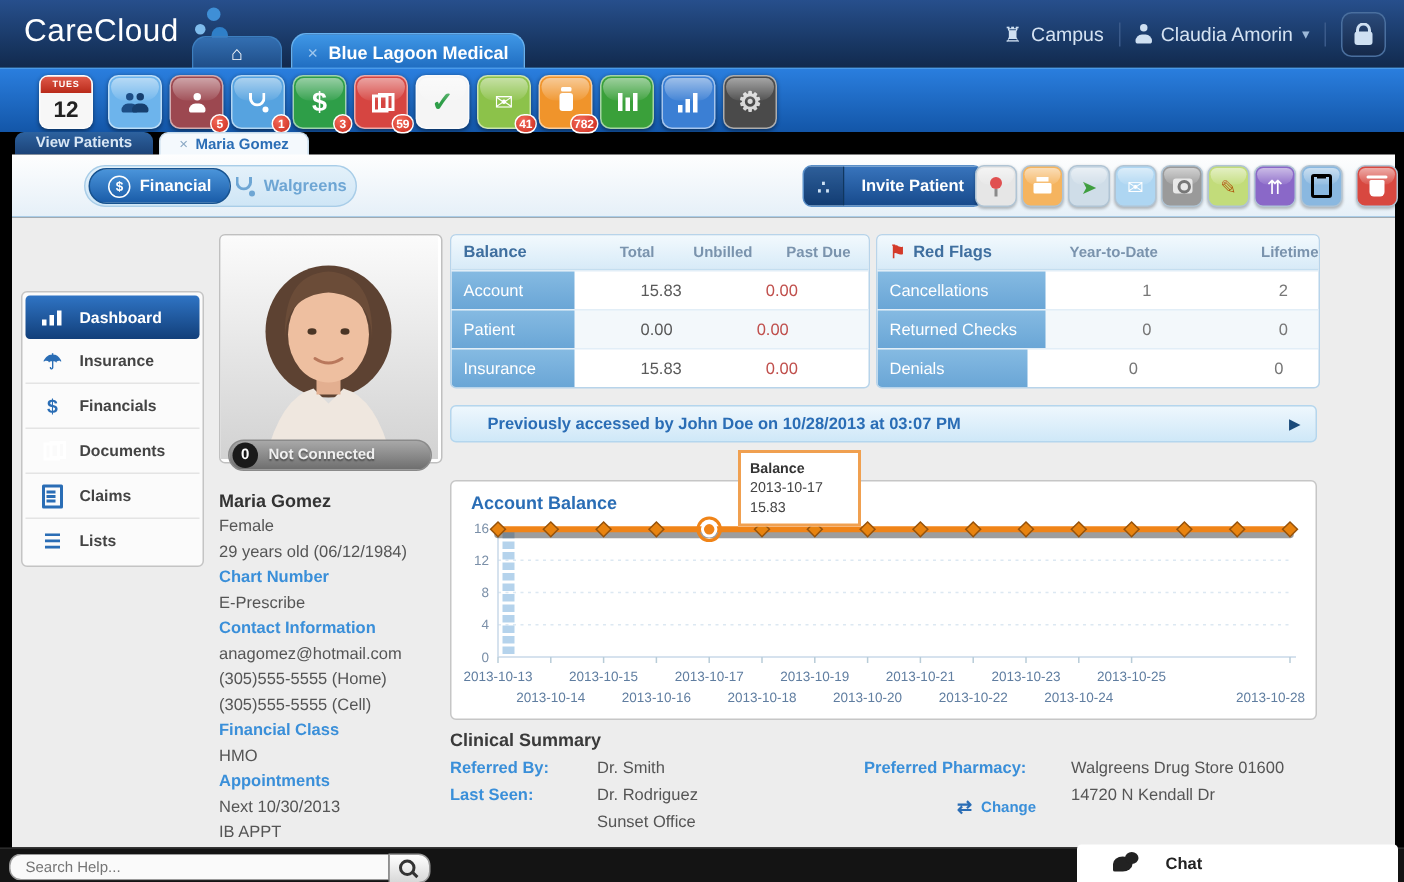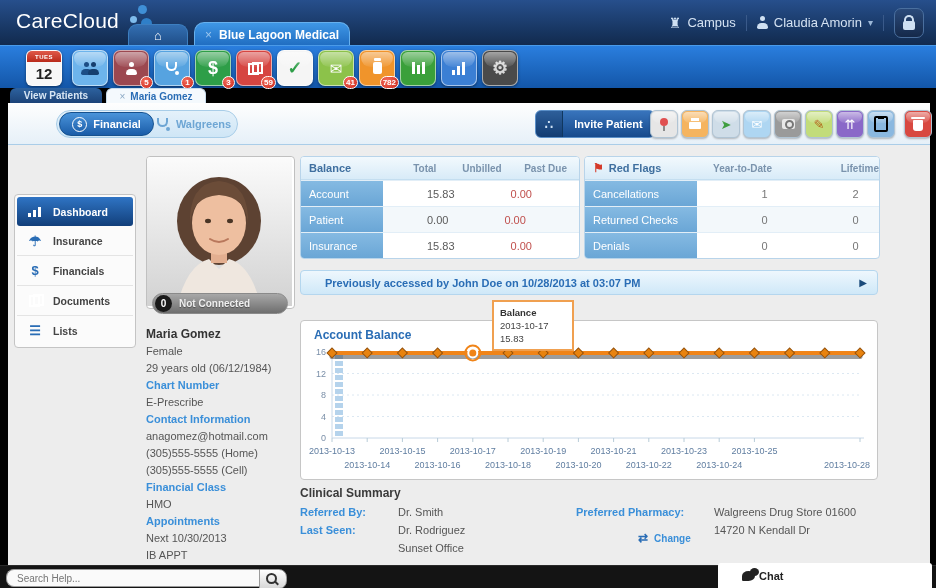--- a/index.html
+++ b/index.html
@@ -158,21 +158,21 @@
   
   .footer{position:absolute;left:0;top:565px;width:936px;height:23px;background:#141414;border-top:1px solid #2a2a2a;box-sizing:border-box;}
   .searchwrap{position:absolute;left:6px;top:3px;display:flex;}
   .searchwrap input{width:232px;height:16px;border:1px solid #9a9a9a;border-right:none;border-radius:8px 0 0 8px;
            background:#fafafa;font-size:10px;padding:0 10px;color:#444;outline:none;font-family:"Liberation Sans",sans-serif;}
   .magbtn{width:26px;height:18px;border:1px solid #9a9a9a;border-radius:0 8px 8px 0;background:linear-gradient(#fff,#d8d8d8);
           display:flex;align-items:center;justify-content:center;cursor:pointer;}
   .maglass{width:7px;height:7px;border:2px solid #333;border-radius:50%;position:relative;margin:0 3px 2px 0;}
   .maglass::after{content:"";position:absolute;width:5px;height:2px;background:#333;transform:rotate(45deg);right:-4px;bottom:-2px;}
   .chattab{position:absolute;left:718px;top:-3px;width:214px;height:26px;background:#fff;border-radius:3px 3px 0 0;
-           display:flex;align-items:center;gap:4px;padding-left:24px;box-sizing:border-box;cursor:pointer;}
+           display:flex;align-items:center;gap:22px;padding-left:24px;box-sizing:border-box;cursor:pointer;}
   .chatic{width:13px;height:10px;background:#222;border-radius:50% 50% 50% 10%;position:relative;}
   .chatic::before{content:"";position:absolute;right:-4px;top:-3px;width:9px;height:8px;background:#222;border-radius:50%;}
   .chatlbl{font-size:11px;font-weight:bold;color:#222;}
 </style>
 </head>
 <body>
 
 <div id="app">
 
   <div class="header">
@@ -343,20 +343,26 @@
         <span class="sbic">
           <span style="font-size:13px;font-weight:bold;line-height:1;">$</span>
         </span>
         <span>Financials</span>
       </div>
       <div class="sbitem">
         <span class="sbic">
           <span class="pages"></span>
         </span>
         <span>Documents</span>
+      </div>
+      <div class="sbitem">
+        <span class="sbic">
+          <span class="pagei"></span>
+        </span>
+        <span>Claims</span>
       </div>
       <div class="sbitem">
         <span class="sbic">
           <span style="font-size:13px;line-height:1;">☰</span>
         </span>
         <span>Lists</span>
       </div>
     </div>
 
   <div class="photo">
@@ -441,21 +447,21 @@
         <div class="dt-label" style="width: 112px;">Cancellations</div>
         <div class="dt-cell" style="text-align: center; color: rgb(119, 119, 119);">1</div>
         <div class="dt-cell" style="text-align: center; color: rgb(119, 119, 119);">2</div>
       </div>
       <div class="dt-row alt">
         <div class="dt-label" style="width: 112px;">Returned Checks</div>
         <div class="dt-cell" style="text-align: center; color: rgb(119, 119, 119);">0</div>
         <div class="dt-cell" style="text-align: center; color: rgb(119, 119, 119);">0</div>
       </div>
       <div class="dt-row">
-        <div class="dt-label" style="width: 112px;">Denials</div>
+        <div class="dt-label" style="width: 100px;">Denials</div>
         <div class="dt-cell" style="text-align: center; color: rgb(119, 119, 119);">0</div>
         <div class="dt-cell" style="text-align: center; color: rgb(119, 119, 119);">0</div>
       </div>
     </div>
 
   <div class="banner">
     <span class="btext">Previously accessed by John Doe on 10/28/2013 at 03:07 PM</span>
     <span class="barrow">▶</span>
   </div>
 

